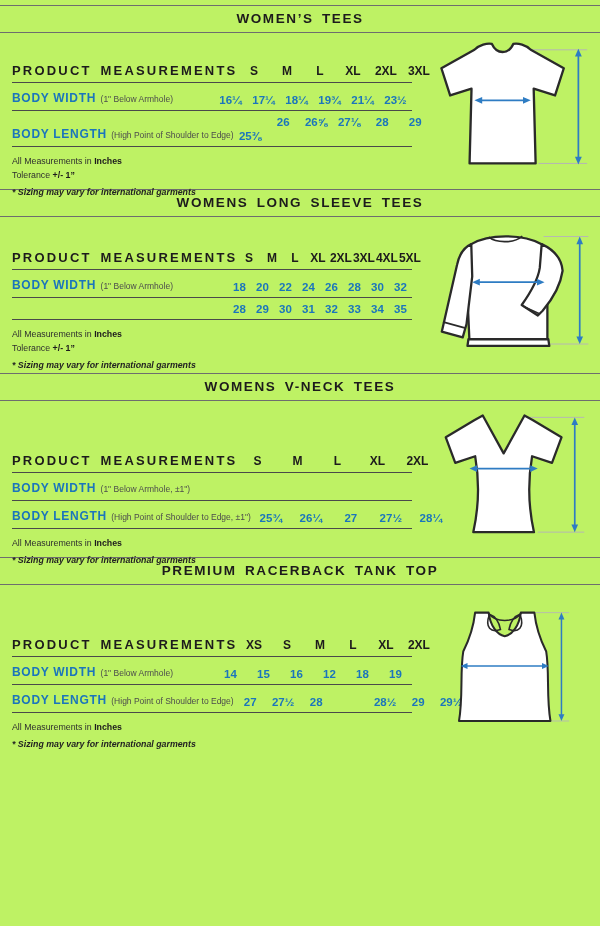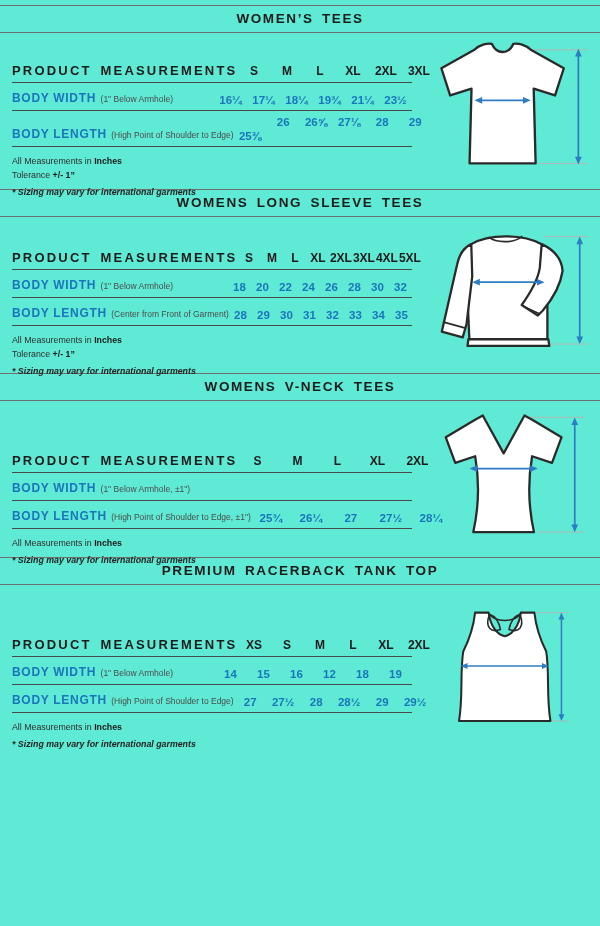--- a/index.html
+++ b/index.html
@@ -6,21 +6,21 @@
     --blue:#1b75bc;
     --arrow:#2e7cc3;
     --outline:#2a2a2a;
     --gray-line:#b5b5b5;
     --rule:#4a4a4a;
     --ink:#1d1b1c;
   }
   *{box-sizing:border-box;}
   html,body{margin:0;padding:0;background:#fff;}
   .page{
-    width:600px;height:926px;background:#5eead4;overflow:hidden;
+    width:600px;height:926px;background:#bef264;overflow:hidden;
     font-family:"Liberation Sans","DejaVu Sans",sans-serif;
     padding-top:5px;
   }
   .section-head{
     border-top:1px solid #6e6e6e;border-bottom:1px solid #6e6e6e;
     text-align:center;padding:5px 0 6px;
   }
   .section-title{
     margin:0;font-size:13.5px;font-weight:bold;letter-spacing:1.6px;word-spacing:3px;
     color:var(--ink);
@@ -167,21 +167,20 @@
                     <div class="size-cell value" style="width: 23px;">20</div>
                     <div class="size-cell value" style="width: 23px;">22</div>
                     <div class="size-cell value" style="width: 23px;">24</div>
                     <div class="size-cell value" style="width: 23px;">26</div>
                     <div class="size-cell value" style="width: 23px;">28</div>
                     <div class="size-cell value" style="width: 23px;">30</div>
                     <div class="size-cell value" style="width: 23px;">32</div>
                   </div>
                 </div>
                 <div class="trow data-row">
-                  <div class="label-cell"><span class="row-label">BODY LENGTH</span> <span class="row-note">(Center from Front of Garment)</span></div>
                   <div class="sizes">
                     <div class="size-cell value" style="width: 23px;">28</div>
                     <div class="size-cell value" style="width: 23px;">29</div>
                     <div class="size-cell value" style="width: 23px;">30</div>
                     <div class="size-cell value" style="width: 23px;">31</div>
                     <div class="size-cell value" style="width: 23px;">32</div>
                     <div class="size-cell value" style="width: 23px;">33</div>
                     <div class="size-cell value" style="width: 23px;">34</div>
                     <div class="size-cell value" style="width: 23px;">35</div>
                   </div>
@@ -315,21 +314,21 @@
                     <div class="size-cell value" style="width: 33px;">18</div>
                     <div class="size-cell value" style="width: 33px;">19</div>
                   </div>
                 </div>
                 <div class="trow data-row">
                   <div class="label-cell"><span class="row-label">BODY LENGTH</span> <span class="row-note">(High Point of Shoulder to Edge)</span></div>
                   <div class="sizes">
                     <div class="size-cell value" style="width: 33px;">27</div>
                     <div class="size-cell value" style="width: 33px;">27½</div>
                     <div class="size-cell value" style="width: 33px;">28</div>
-                    <div class="size-cell value" style="width: 33px;">28½</div>
+                    <div class="size-cell value" style="width: 33px; margin-left: 36px;">28½</div>
                     <div class="size-cell value" style="width: 33px;">29</div>
                     <div class="size-cell value" style="width: 33px;">29½</div>
                   </div>
                 </div>
               </div>
         </div>
         <div class="footnotes">
               <div class="footnote"><span>All Measurements in </span><span class="fn-bold">Inches</span></div>
               <div class="footnote italic"><span>* Sizing may vary for international garments</span></div>
             </div>

